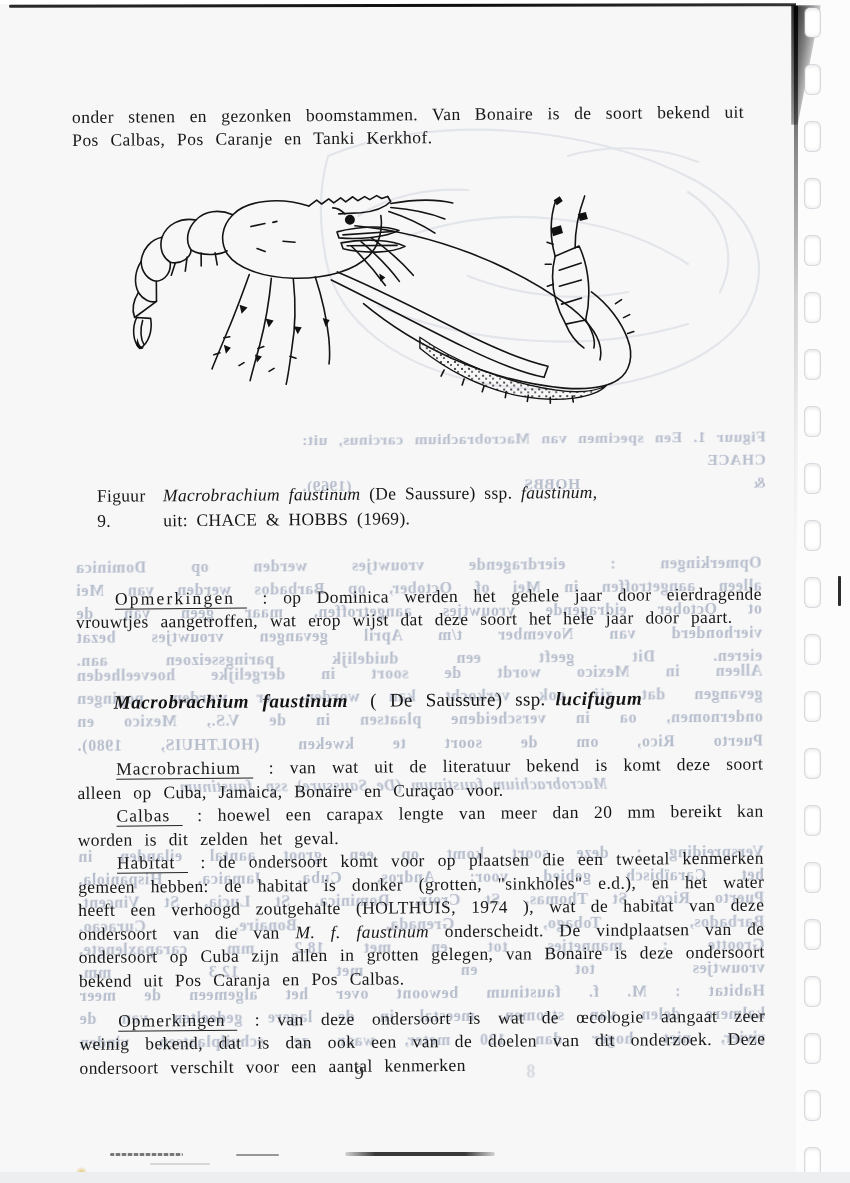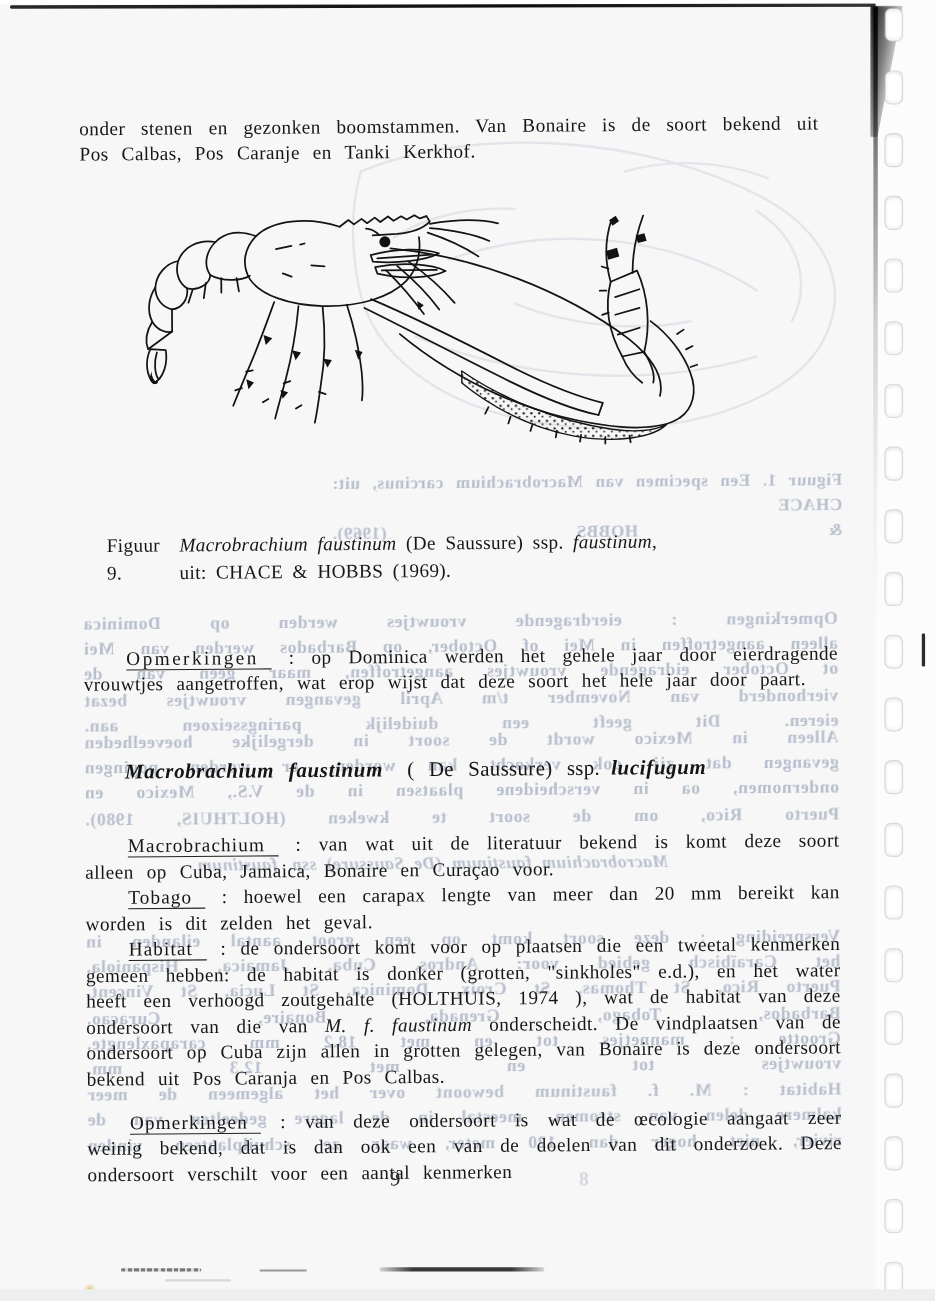--- a/index.html
+++ b/index.html
@@ -209,21 +209,21 @@
       <div class="flabel">Figuur 9.</div>
       <div class="ftext"><span class="ital">Macrobrachium faustinum</span><span> (De Saussure) ssp. </span><span class="ital">faustinum</span><span>, uit: CHACE &amp; HOBBS (1969).</span></div>
     </div>
 
     <p class="para indent remarks1"><span class="lead">Opmerkingen</span><span> : op Dominica werden het gehele jaar door eierdragende vrouwtjes aangetroffen, wat erop wijst dat deze soort het hele jaar door paart.</span></p>
 
     <p class="heading"><span>Macrobrachium faustinum</span><span class="mid">( De Saussure) ssp.</span><span class="sub">lucifugum</span></p>
 
     <div class="para body-block">
       <div class="indent"><span class="lead-tight">Macrobrachium</span><span> : van wat uit de literatuur bekend is komt deze soort alleen op Cuba, Jamaica, Bonaire en Curaçao voor.</span></div>
-      <div class="indent"><span class="lead-tight">Tobago</span><span> : hoewel een carapax lengte van meer dan 20 mm bereikt kan worden is dit zelden het geval.</span></div>
+      <div class="indent"><span class="lead-tight">Calbas</span><span> : hoewel een carapax lengte van meer dan 20 mm bereikt kan worden is dit zelden het geval.</span></div>
       <div class="indent"><span class="lead-tight">Habitat</span><span> : de ondersoort komt voor op plaatsen die een tweetal kenmerken gemeen hebben: de habitat is donker (grotten, "sinkholes" e.d.), en het water heeft een verhoogd zoutgehalte (HOLTHUIS, 1974 ), wat de habitat van deze ondersoort van die van </span><span class="ital">M. f. faustinum</span><span> onderscheidt. De vindplaatsen van de ondersoort op Cuba zijn allen in grotten gelegen, van Bonaire is deze ondersoort bekend uit Pos Caranja en Pos Calbas.</span></div>
     </div>
 
     <p class="para indent remarks2"><span class="lead-tight">Opmerkingen</span><span> : van deze ondersoort is wat de œcologie aangaat zeer weinig bekend, dat is dan ook een van de doelen van dit onderzoek. Deze ondersoort verschilt voor een aantal kenmerken</span></p>
 
     <div class="pageno">9</div>
   </div>
 
   <div class="above-edge"></div>
   <div class="top-edge"></div>

